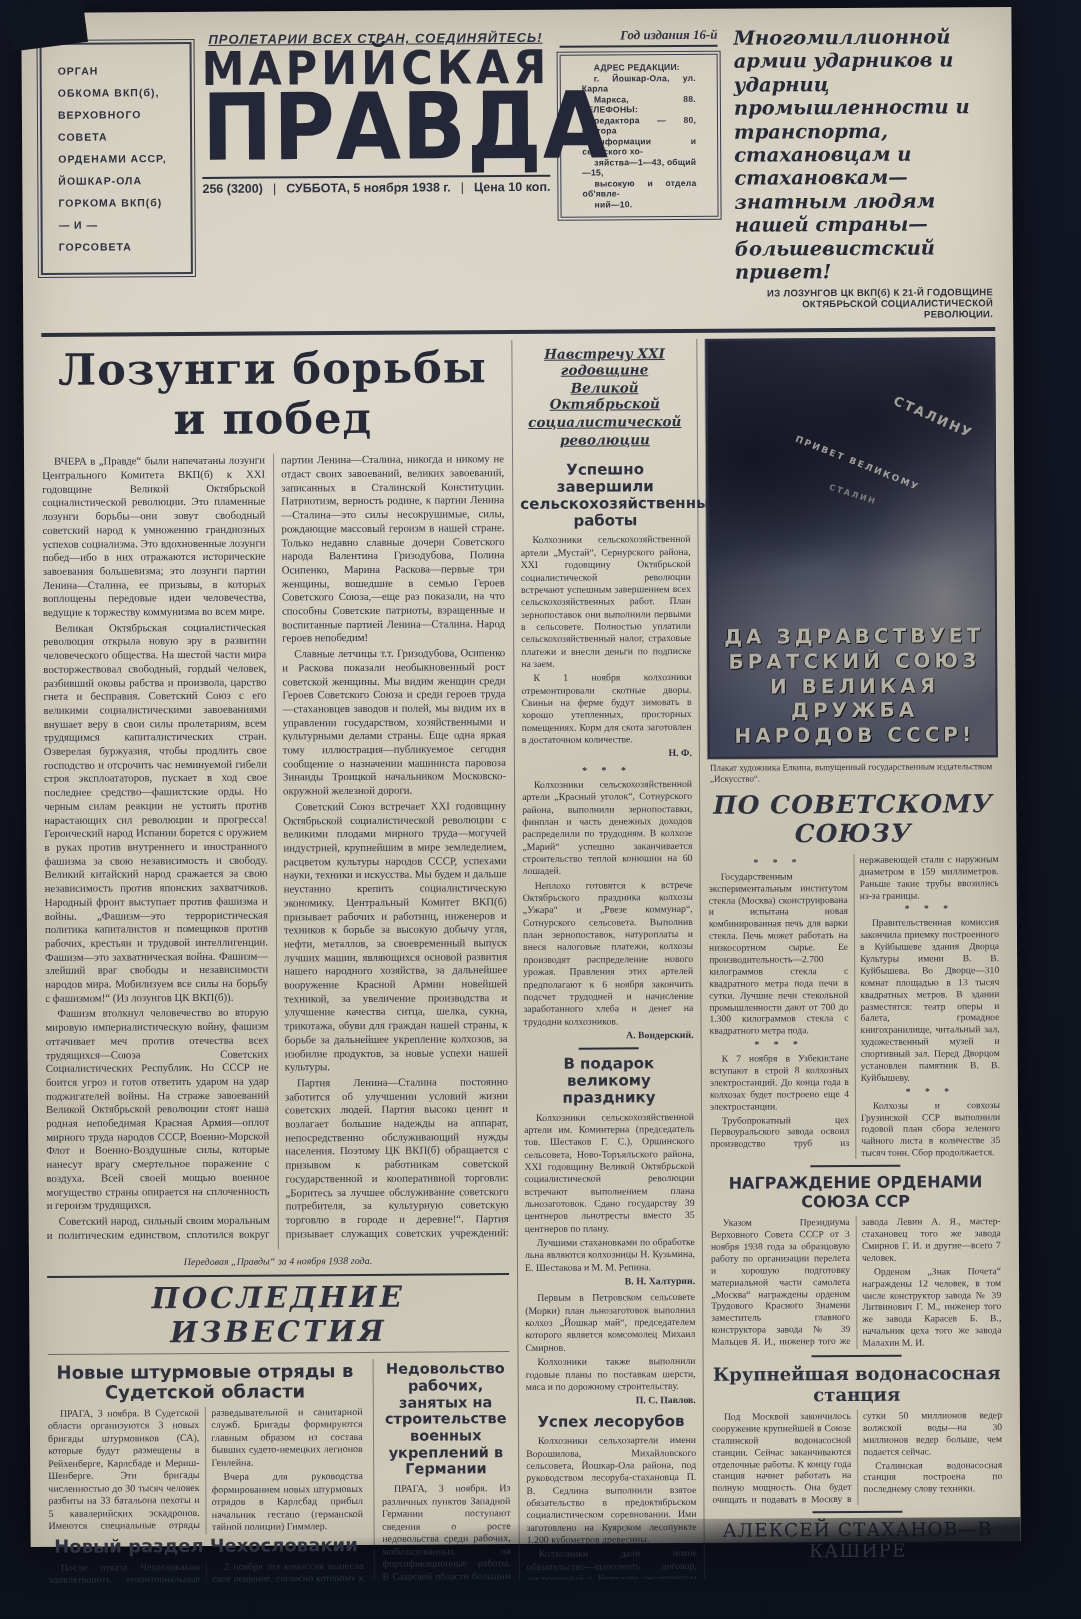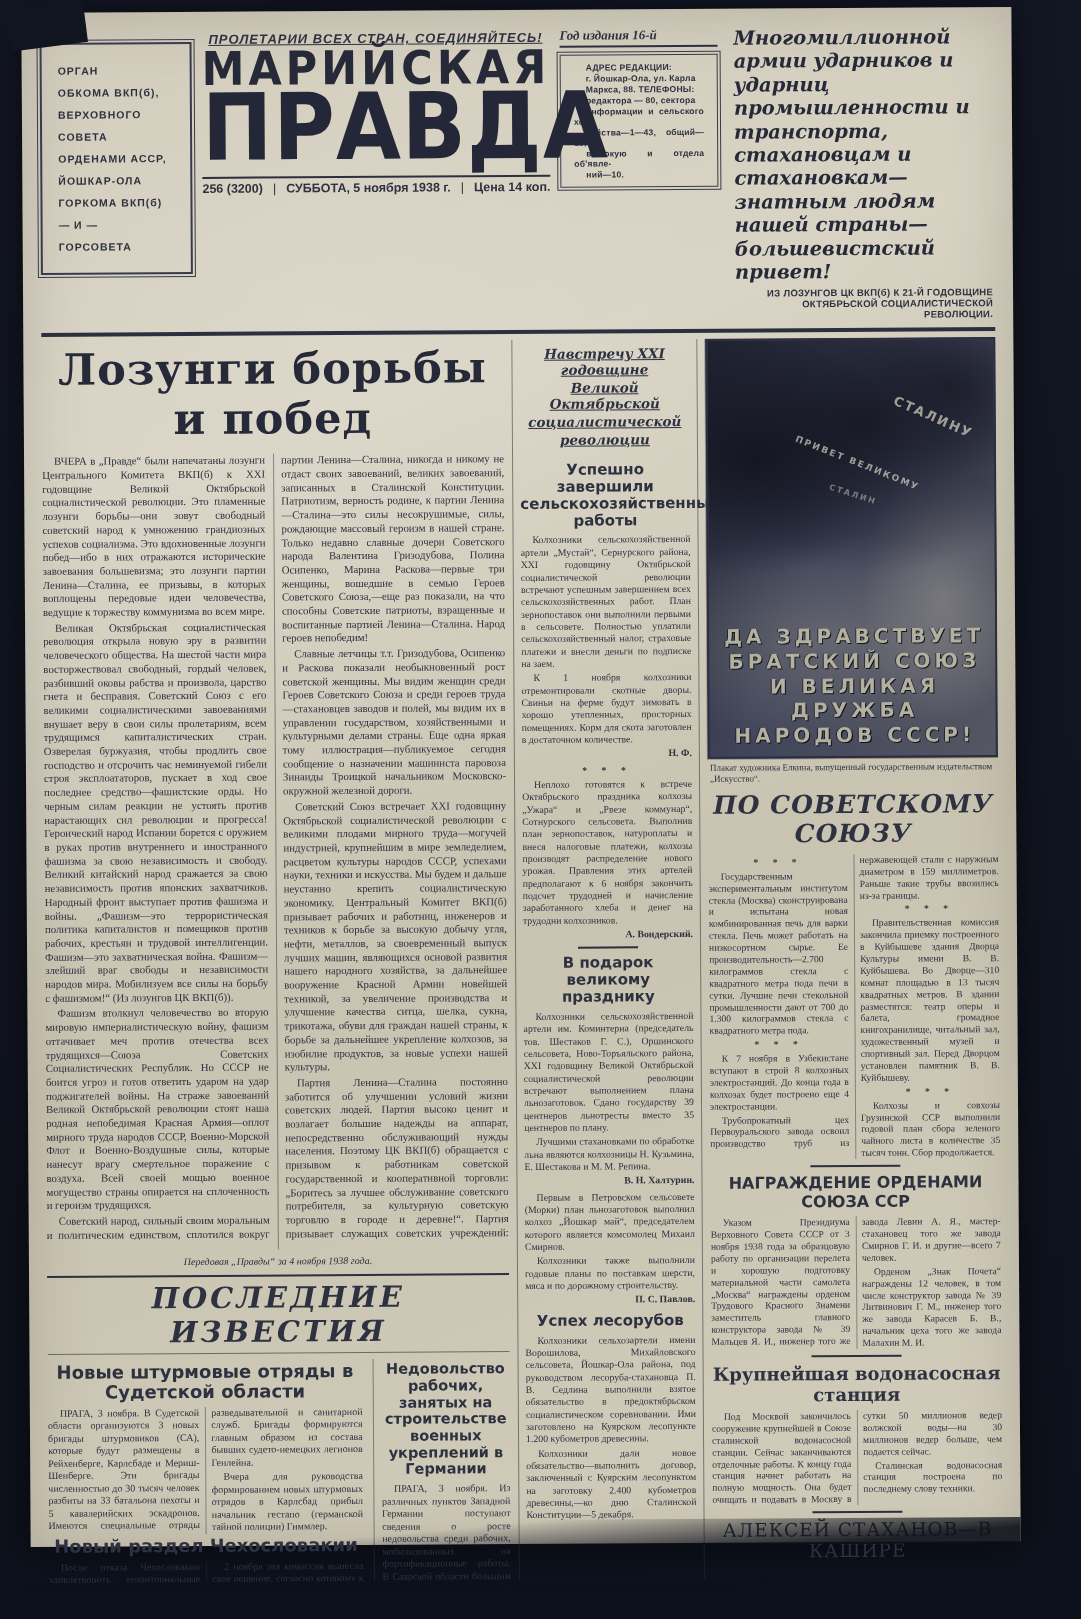--- a/index.html
+++ b/index.html
@@ -40,24 +40,24 @@
     letter-spacing:4px;line-height:.95;transform:scaleY(1.08);color:#262938;}
   .title2{font-family:"DejaVu Sans",sans-serif;font-weight:800;font-size:84px;
     letter-spacing:1px;line-height:.92;transform:scaleY(1.1);color:#23263473;
     color:#242737;}
   .dateline{margin-top:10px;border-top:2px solid #2c2f3e;padding-top:3px;
     font-family:"Liberation Sans",sans-serif;font-weight:bold;font-size:12.5px;
     display:flex;justify-content:space-between;align-items:center;}
   .dateline .vbar{font-weight:normal;}
   .mh-mid{width:158px;padding-top:2px;}
   .year{font-family:"Liberation Serif",serif;font-weight:bold;font-style:italic;
-    font-size:13px;text-align:left;border-bottom:2px solid #2c2f3e;padding-bottom:2px;}
+    font-size:13px;text-align:right;border-bottom:2px solid #2c2f3e;padding-bottom:2px;}
   .addr-box{border:1px solid #383b4c;outline:1px solid #383b4c;outline-offset:2px;
     margin-top:7px;padding:6px 5px;text-align:center;}
-  .addr-box .para{margin:1px 8px;font-family:"Liberation Sans",sans-serif;font-size:8.6px;
+  .addr-box .para{margin:1px 16px;font-family:"Liberation Sans",sans-serif;font-size:8.6px;
     font-weight:bold;letter-spacing:.2px;}
   .mh-right{flex:1;padding:2px 2px 0 6px;}
   .slogan{font-family:"DejaVu Serif",serif;font-weight:bold;font-style:italic;
     font-size:19.5px;line-height:1.2;color:#262938;}
   .slogan-src{font-family:"Liberation Sans",sans-serif;font-weight:bold;font-size:9.5px;
     text-align:right;margin-top:4px;letter-spacing:.3px;}
 
   
   .content{display:flex;margin-top:6px;height:1240px;overflow:hidden;}
   .col-left{width:462px;padding-right:8px;}
@@ -153,21 +153,21 @@
     </div>
     <div class="mh-center">
       <div class="tagline">ПРОЛЕТАРИИ ВСЕХ СТРАН, СОЕДИНЯЙТЕСЬ!</div>
       <div class="title1">МАРИЙСКАЯ</div>
       <div class="title2">ПРАВДА</div>
       <div class="dateline">
         <span>256 (3200)</span>
         <span class="vbar">|</span>
         <span>СУББОТА, 5 ноября 1938 г.</span>
         <span class="vbar">|</span>
-        <span>Цена 14 коп.</span>
+        <span>Цена 10 коп.</span>
       </div>
     </div>
     <div class="mh-mid">
       <div class="year">Год издания 16-й</div>
       <div class="addr-box">
           <p class="para">АДРЕС РЕДАКЦИИ:</p>
           <p class="para">г. Йошкар-Ола, ул. Карла</p>
           <p class="para">Маркса, 88. ТЕЛЕФОНЫ:</p>
           <p class="para">редактора — 80, сектора</p>
           <p class="para">информации и сельского хо-</p>
@@ -238,20 +238,21 @@
           <p class="para">революции</p>
         </div>
 
       <article>
         <h3>Успешно завершили сельскохозяйственные работы</h3>
         <div class="body">
             <p class="para">Колхозники сельскохозяйственной артели „Мустай“, Сернурского района, XXI годовщину Октябрьской социалистической революции встречают успешным завершением всех сельскохозяйственных работ. План зернопоставок они выполнили первыми в сельсовете. Полностью уплатили сельскохозяйственный налог, страховые платежи и внесли деньги по подписке на заем.</p>
             <p class="para">К 1 ноября колхозники отремонтировали скотные дворы. Свиньи на ферме будут зимовать в хорошо утепленных, просторных помещениях. Корм для скота заготовлен в достаточном количестве.</p>
             <p class="sig">Н. Ф.</p>
             <p class="dinkus">*  *  *</p>
+            <p class="para">Колхозники сельскохозяйственной артели „Красный уголок“, Сотнурского района, выполнили зернопоставки, финплан и часть денежных доходов распределили по трудодням. В колхозе „Марий“ успешно заканчивается строительство теплой конюшни на 60 лошадей.</p>
             <p class="para">Неплохо готовятся к встрече Октябрьского праздника колхозы „Ужара“ и „Рвезе коммунар“, Сотнурского сельсовета. Выполнив план зернопоставок, натуроплаты и внеся налоговые платежи, колхозы производят распределение нового урожая. Правления этих артелей предполагают к 6 ноября закончить подсчет трудодней и начисление заработанного хлеба и денег на трудодни колхозников.</p>
             <p class="sig">А. Вондерский.</p>
           </div>
       </article>
       <div class="mid-rule"></div>
 
       <article>
         <h3>В подарок великому празднику</h3>
         <div class="body">
             <p class="para">Колхозники сельскохозяйственной артели им. Коминтерна (председатель тов. Шестаков Г. С.), Оршинского сельсовета, Ново-Торъяльского района, XXI годовщину Великой Октябрьской социалистической революции встречают выполнением плана льнозаготовок. Сдано государству 39 центнеров льнотресты вместо 35 центнеров по плану.</p>

